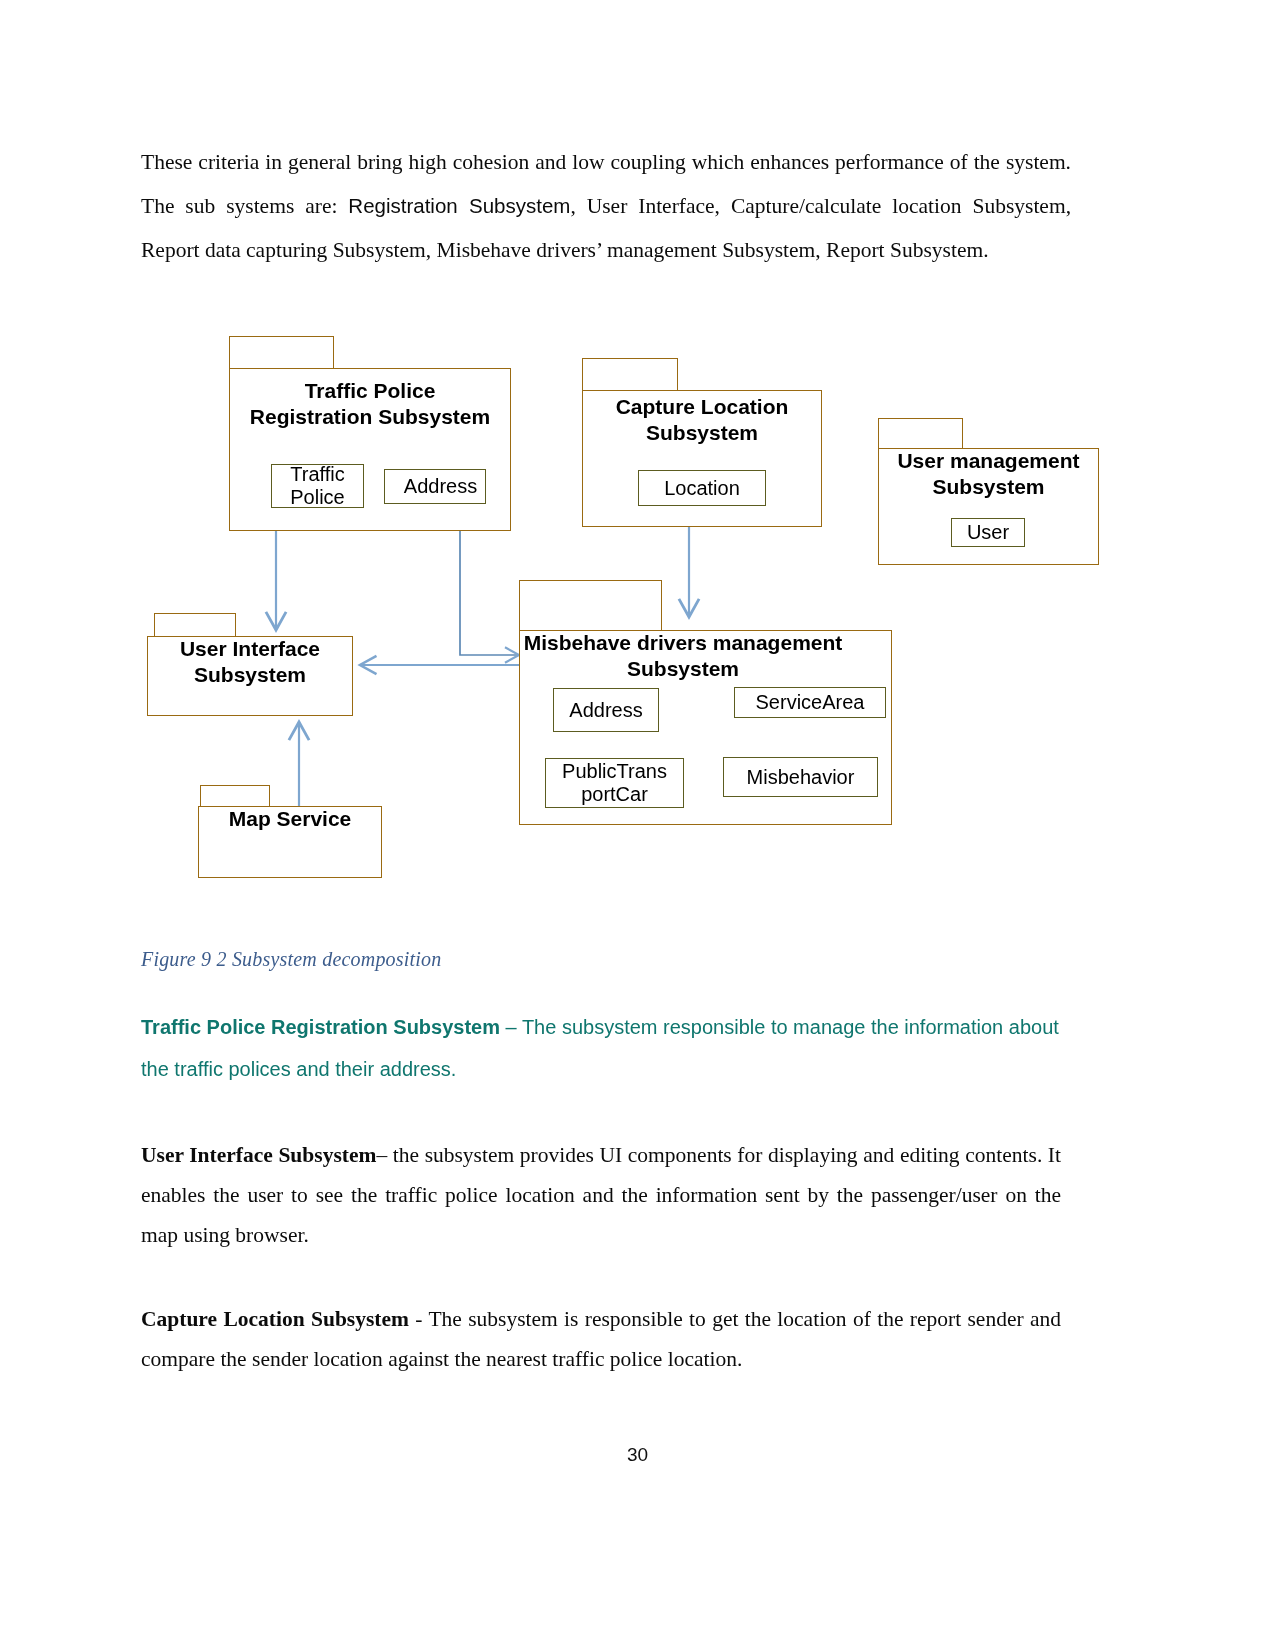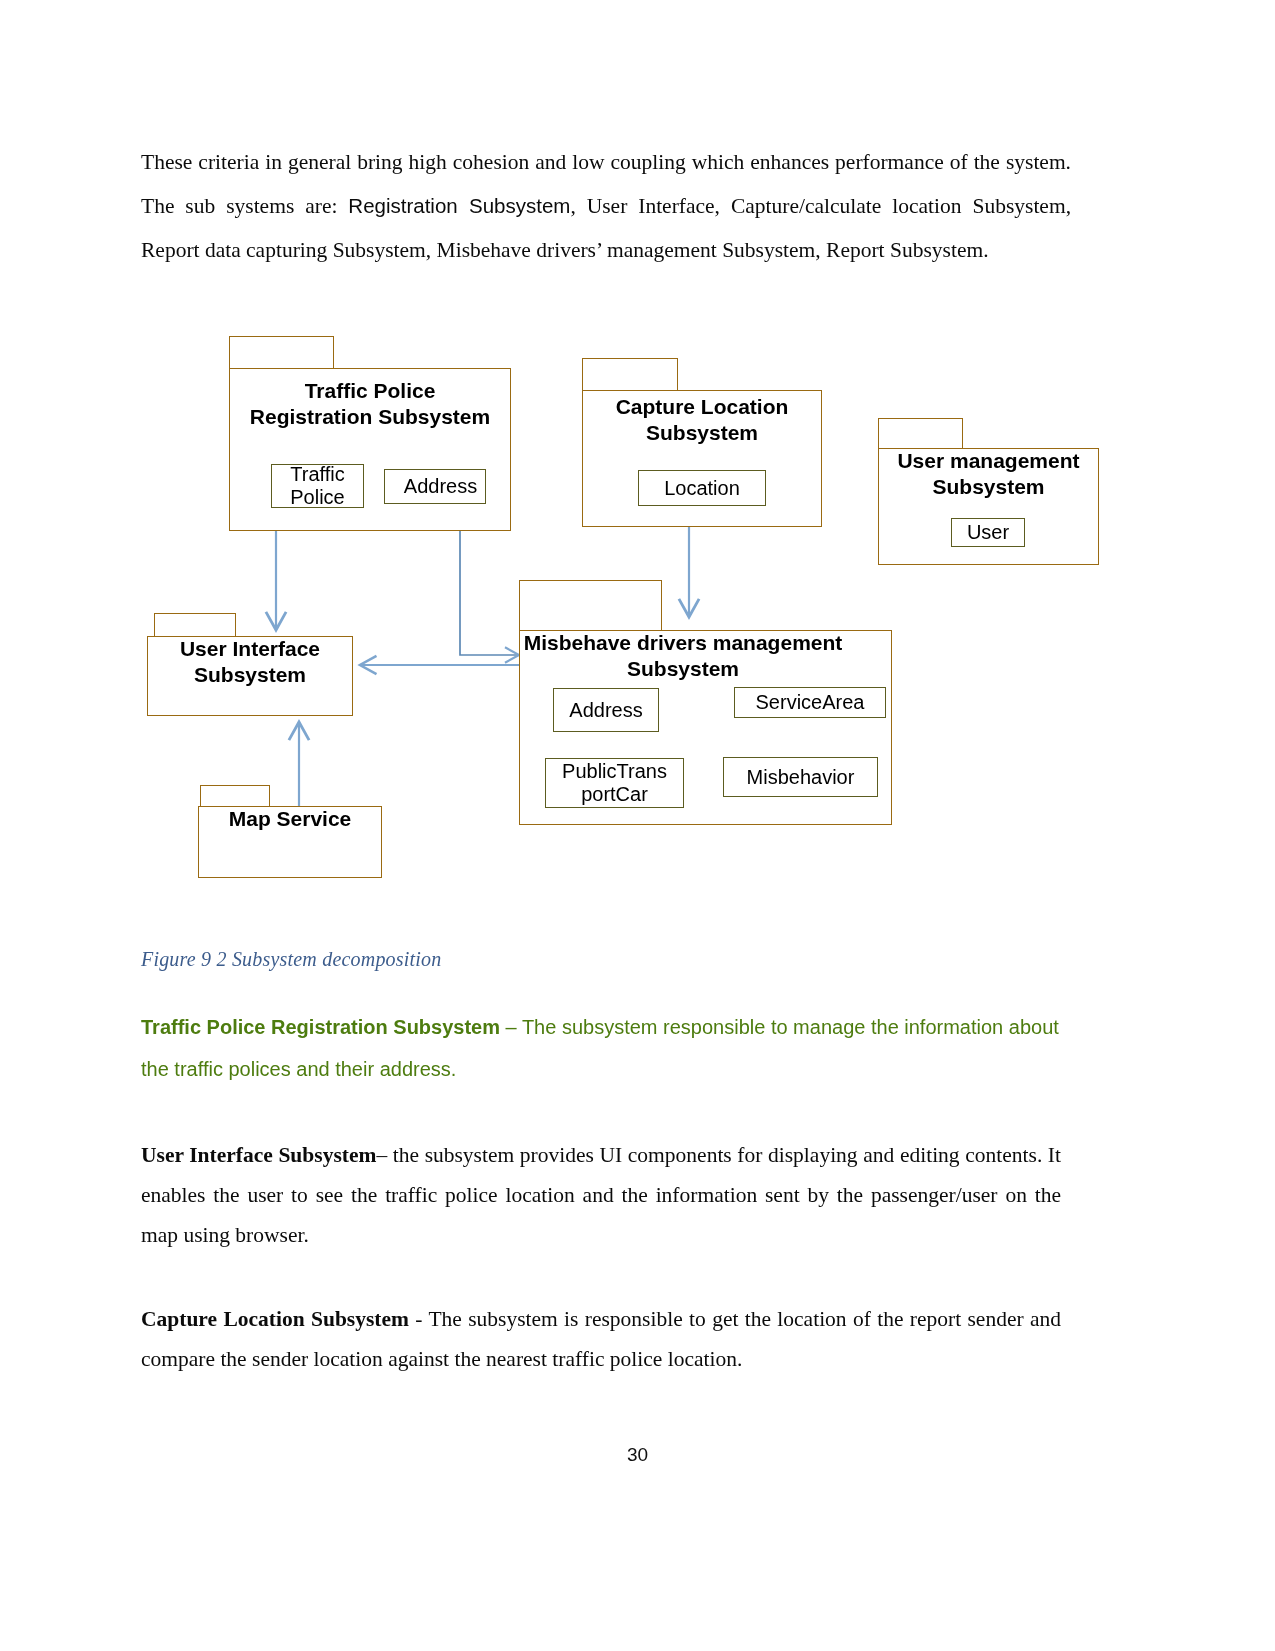--- a/index.html
+++ b/index.html
@@ -25,21 +25,21 @@
     text-align: justify;
     text-justify: inter-word;
   }
   .para-serif b { font-weight: bold; }
 
   .para-sans {
     position: absolute;
     font-family: "Liberation Sans", sans-serif;
     font-size: 20px;
     line-height: 42px;
-    color: #4d7c0f;
+    color: #0f766e;
     text-align: left;
   }
   .para-sans b { font-weight: bold; }
 
   .mixed-sans {
     font-family: "Liberation Sans", sans-serif;
     font-size: 20.5px;
   }
 
   .caption {

